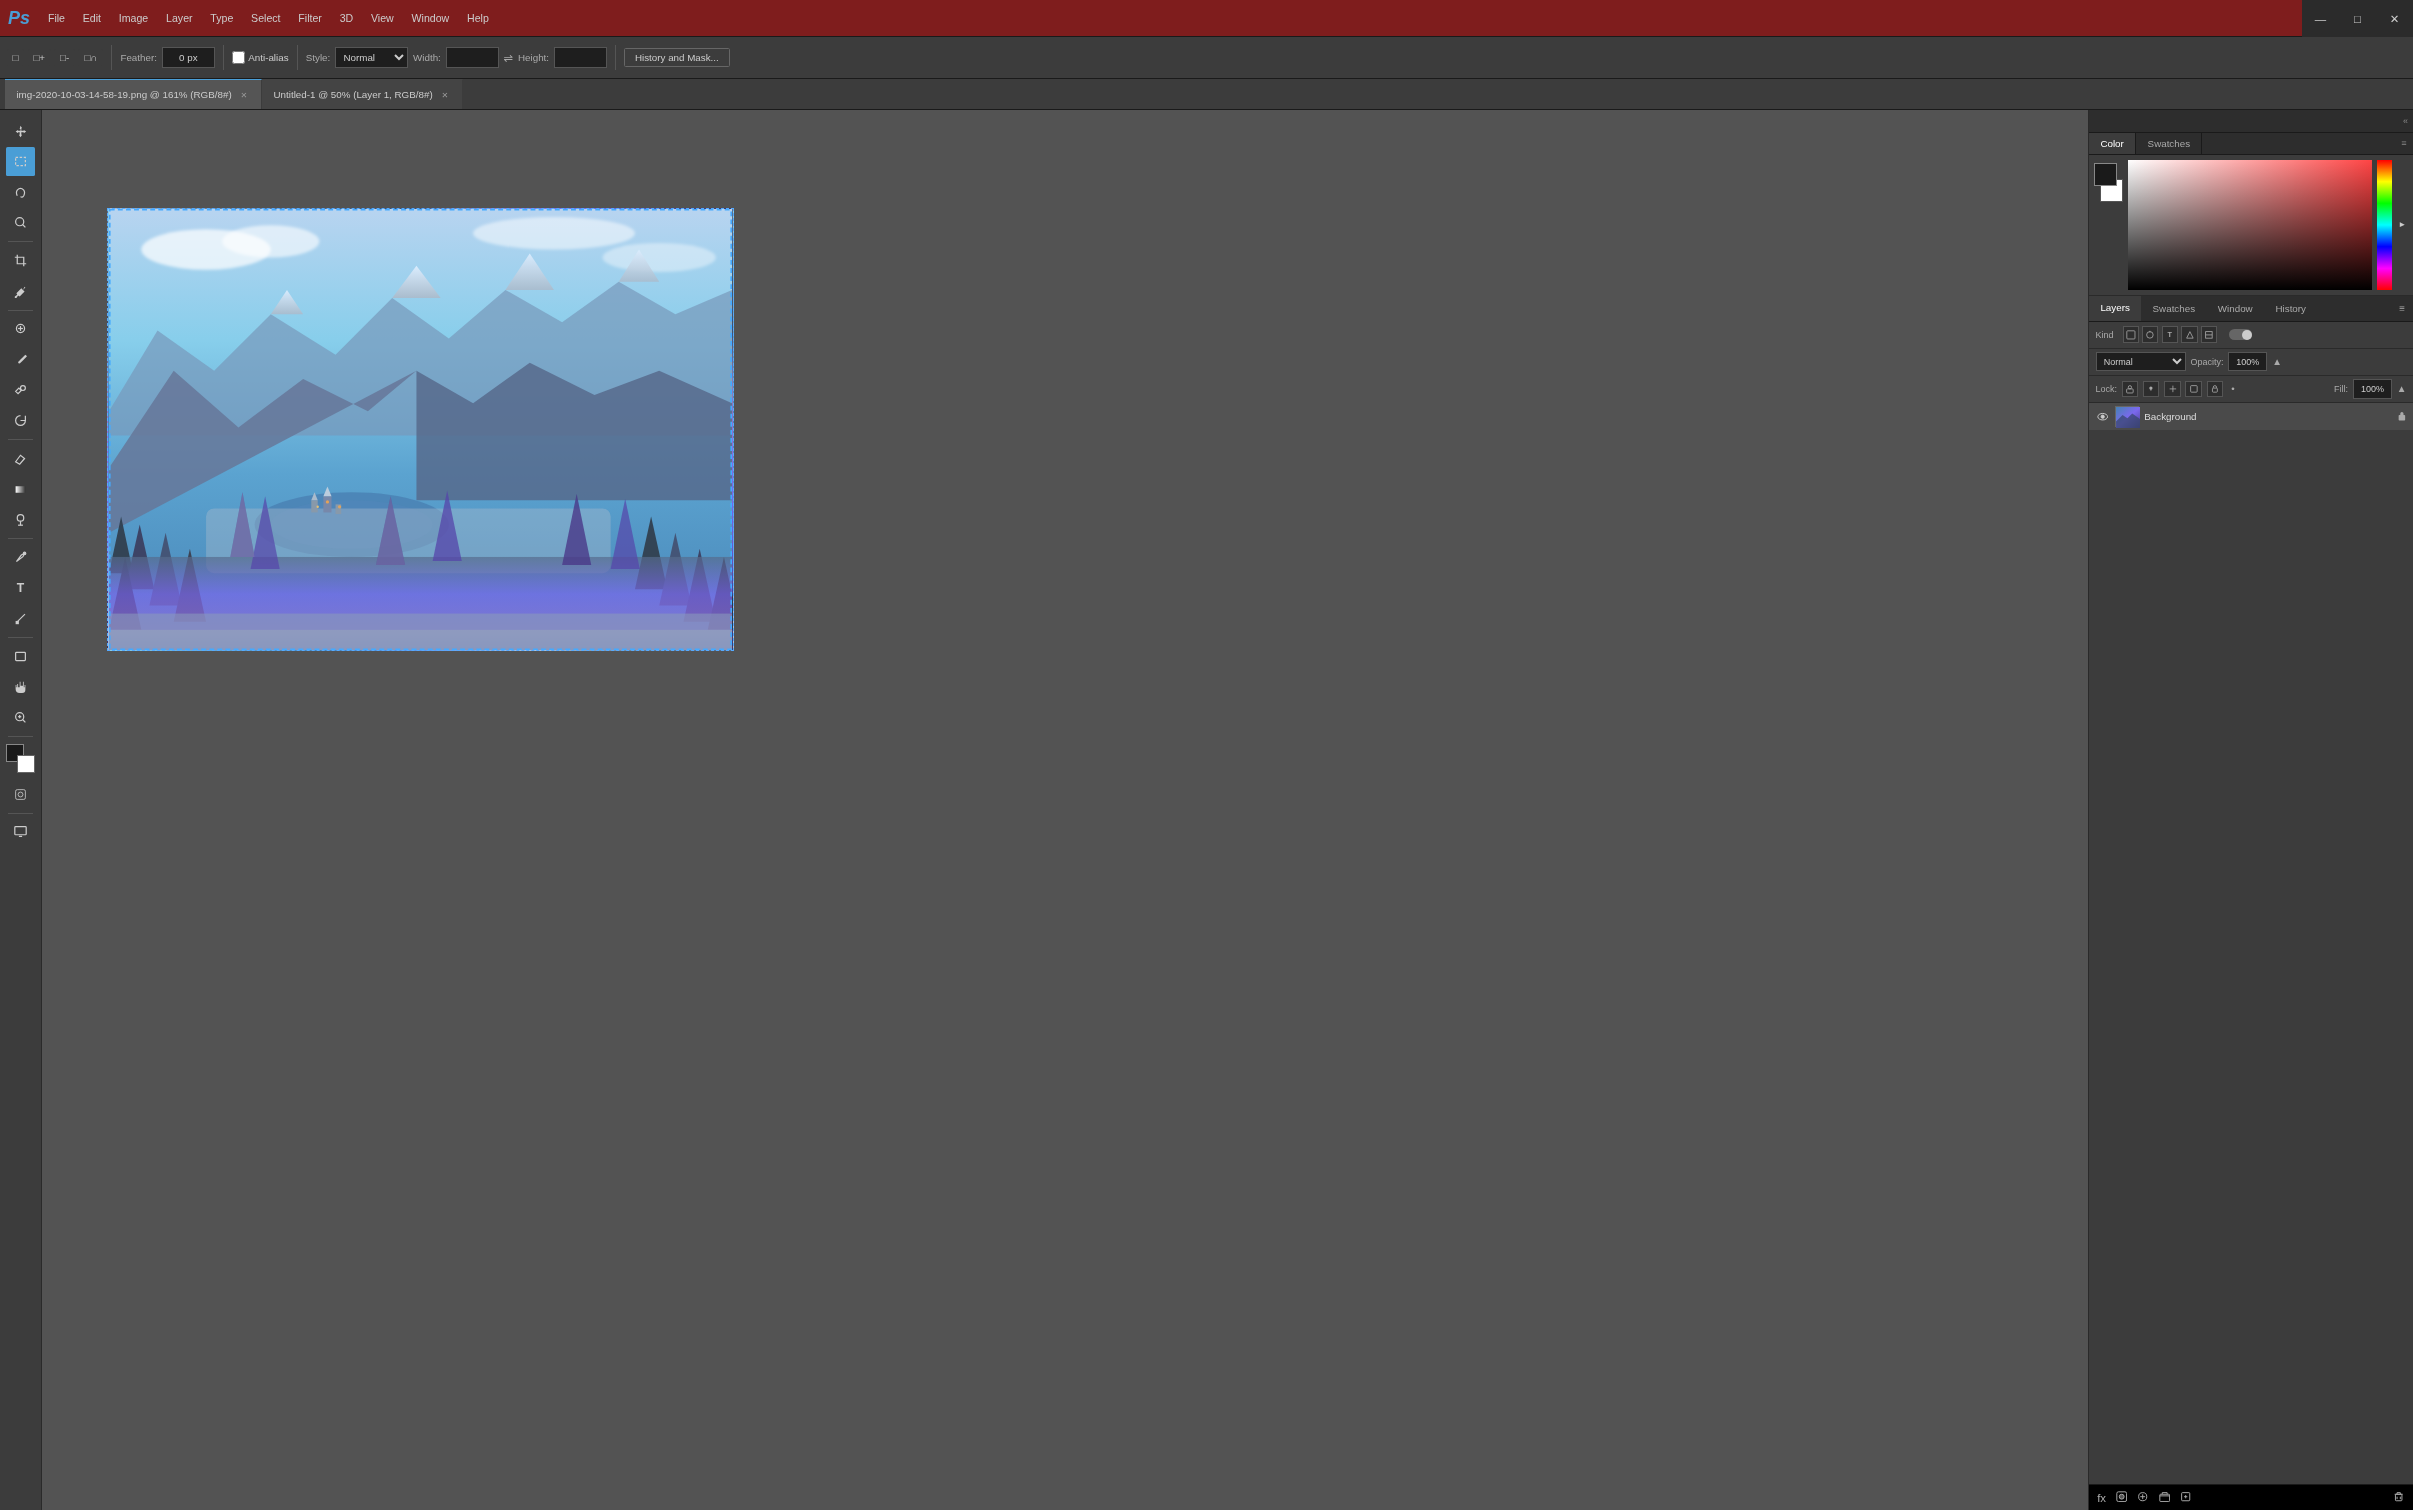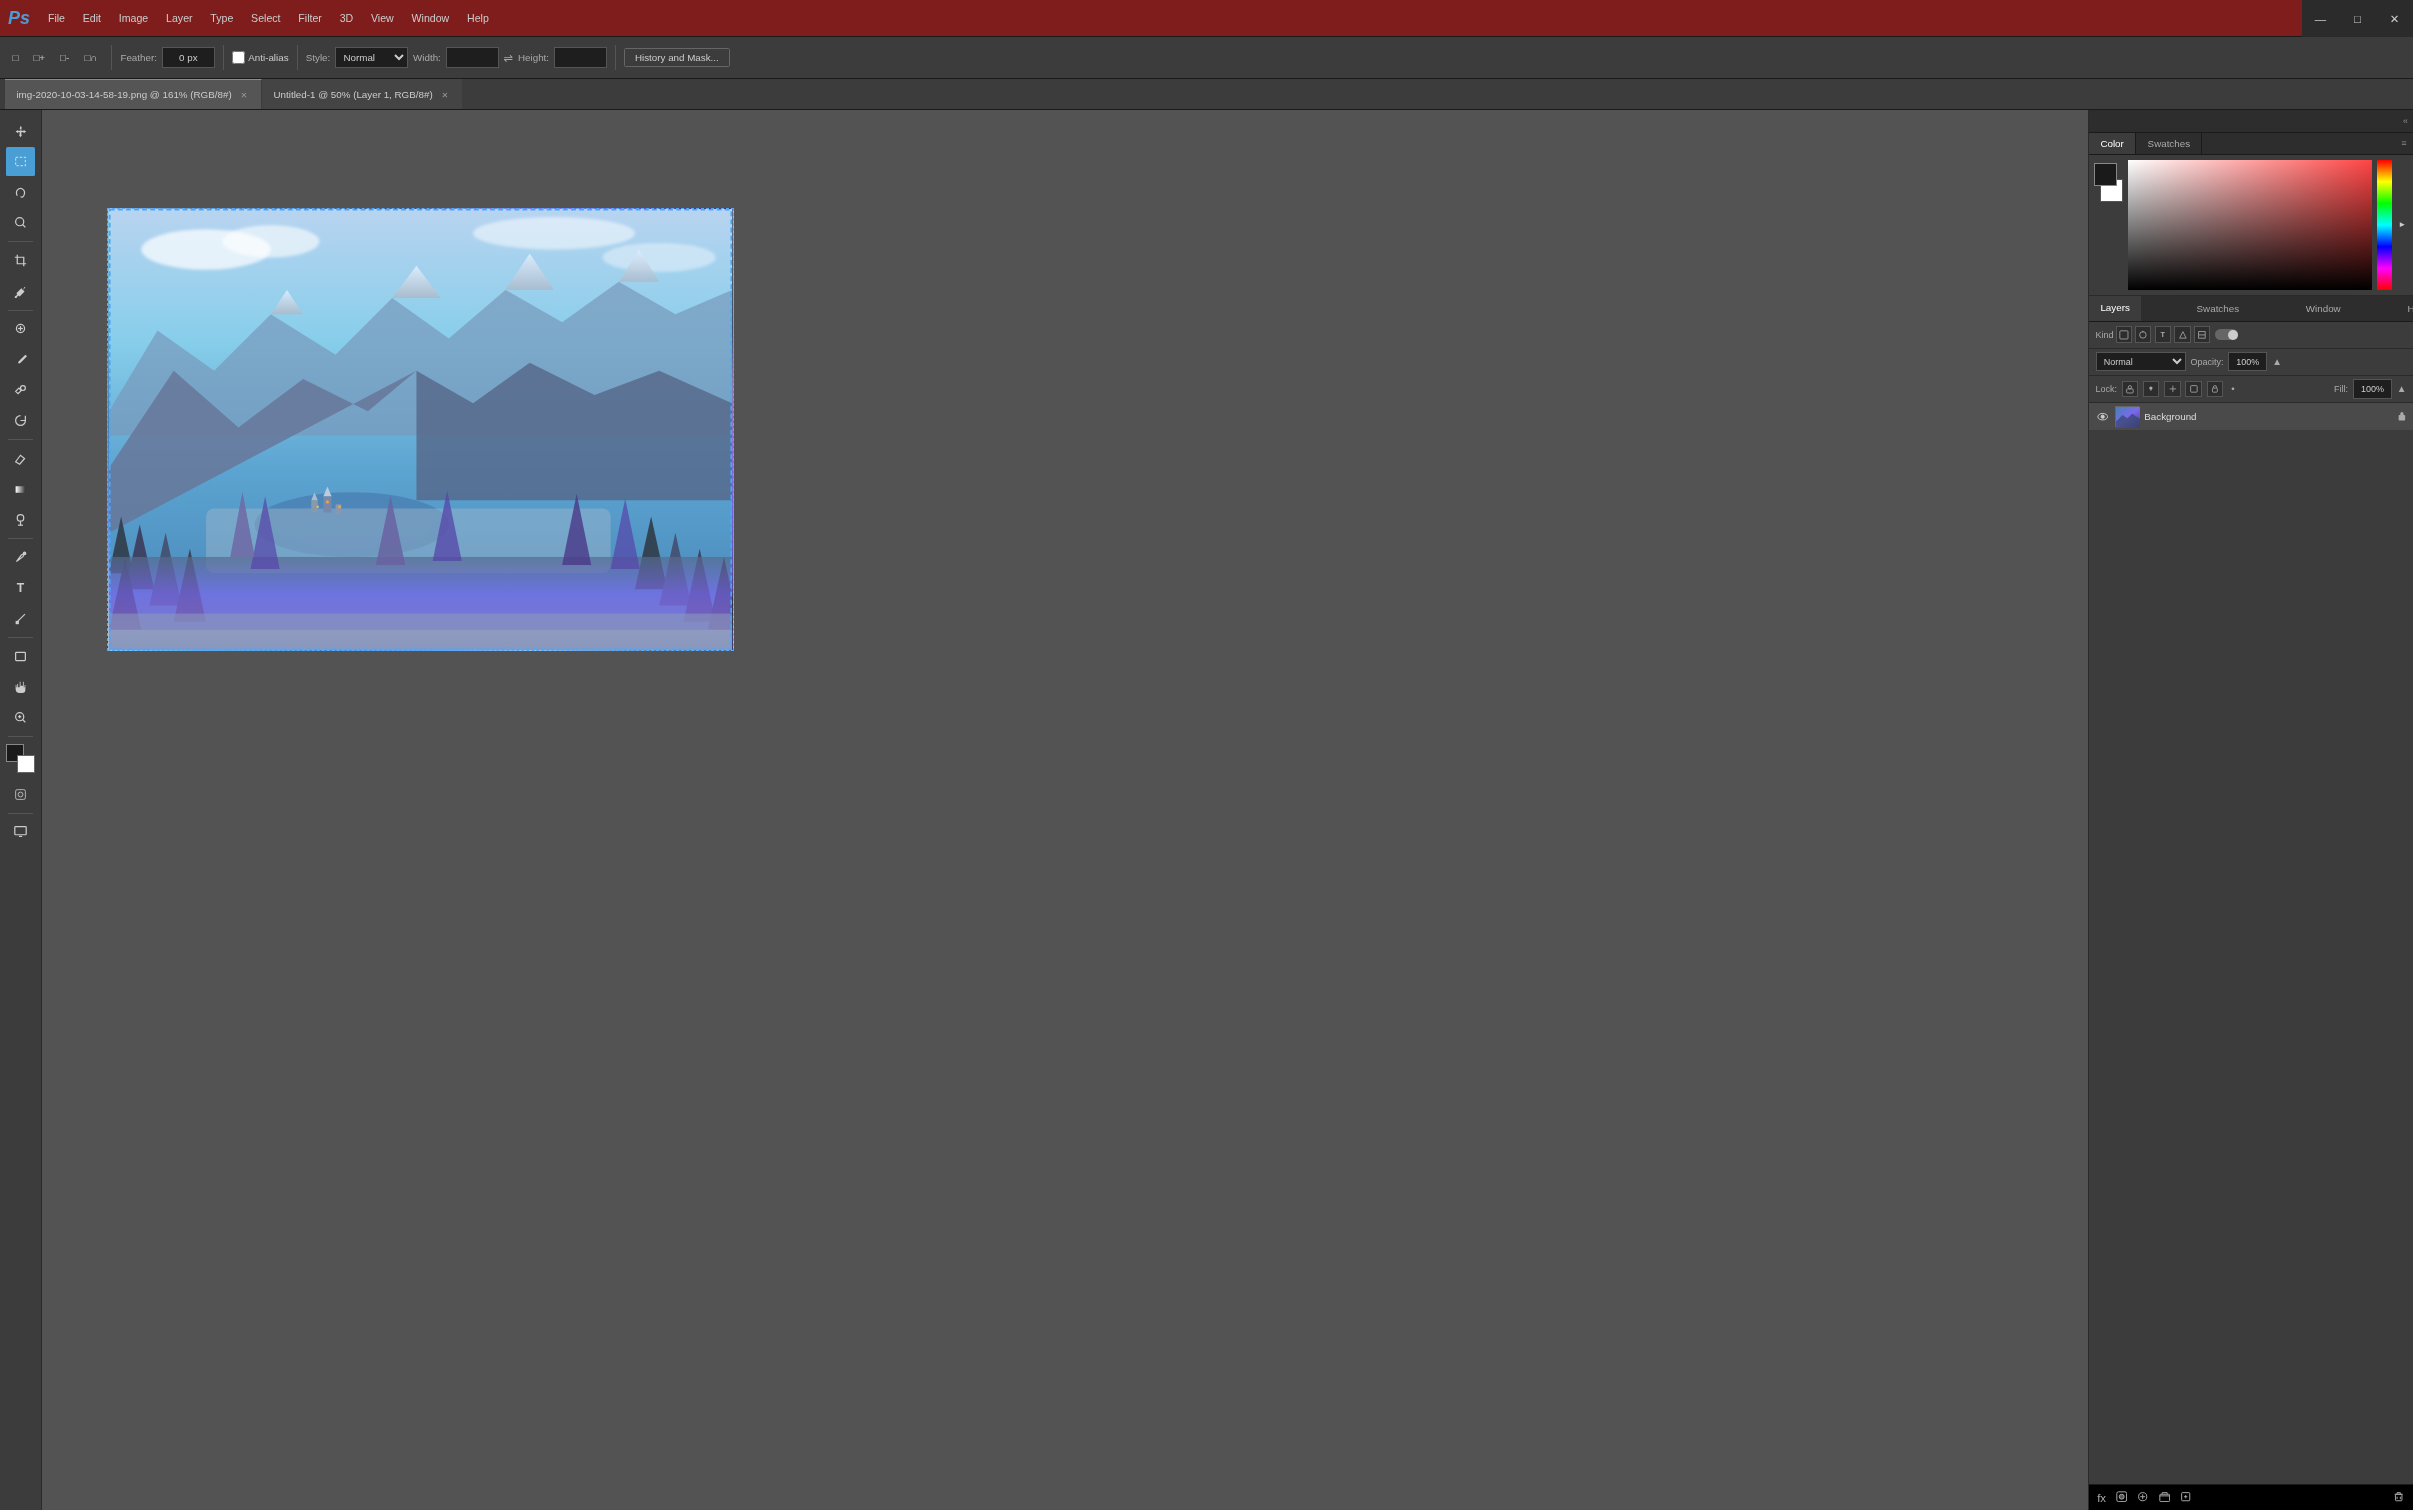--- a/index.html
+++ b/index.html
@@ -277,21 +277,20 @@
       flex: 1;
       background: #3c3c3c;
       display: flex;
       flex-direction: column;
     }
     .layers-tabs {
       display: flex;
       background: #2d2d2d;
       border-bottom: 0.8px solid #1a1a1a;
       align-items: center;
-      gap: 44px;
     }
     .layers-tab {
       padding: 6.5px 11.4px;
       font-size: 9.8px;
       color: #aaa;
       cursor: pointer;
     }
     .layers-tab.active {
       color: #fff;
       background: #3c3c3c;
@@ -300,21 +299,21 @@
     .layers-menu-btn {
       margin-left: auto;
       color: #aaa;
       padding: 4.9px 8.1px;
       cursor: pointer;
     }
     .layers-controls {
       padding: 4.9px 6.5px;
       display: flex;
       align-items: center;
-      gap: 2px;
+      gap: 9px;
       border-bottom: 0.8px solid #2a2a2a;
     }
     .layers-filter-icons {
       display: flex;
       gap: 3.3px;
     }
     .filter-icon {
       width: 16.3px;
       height: 16.3px;
       background: #2d2d2d;

